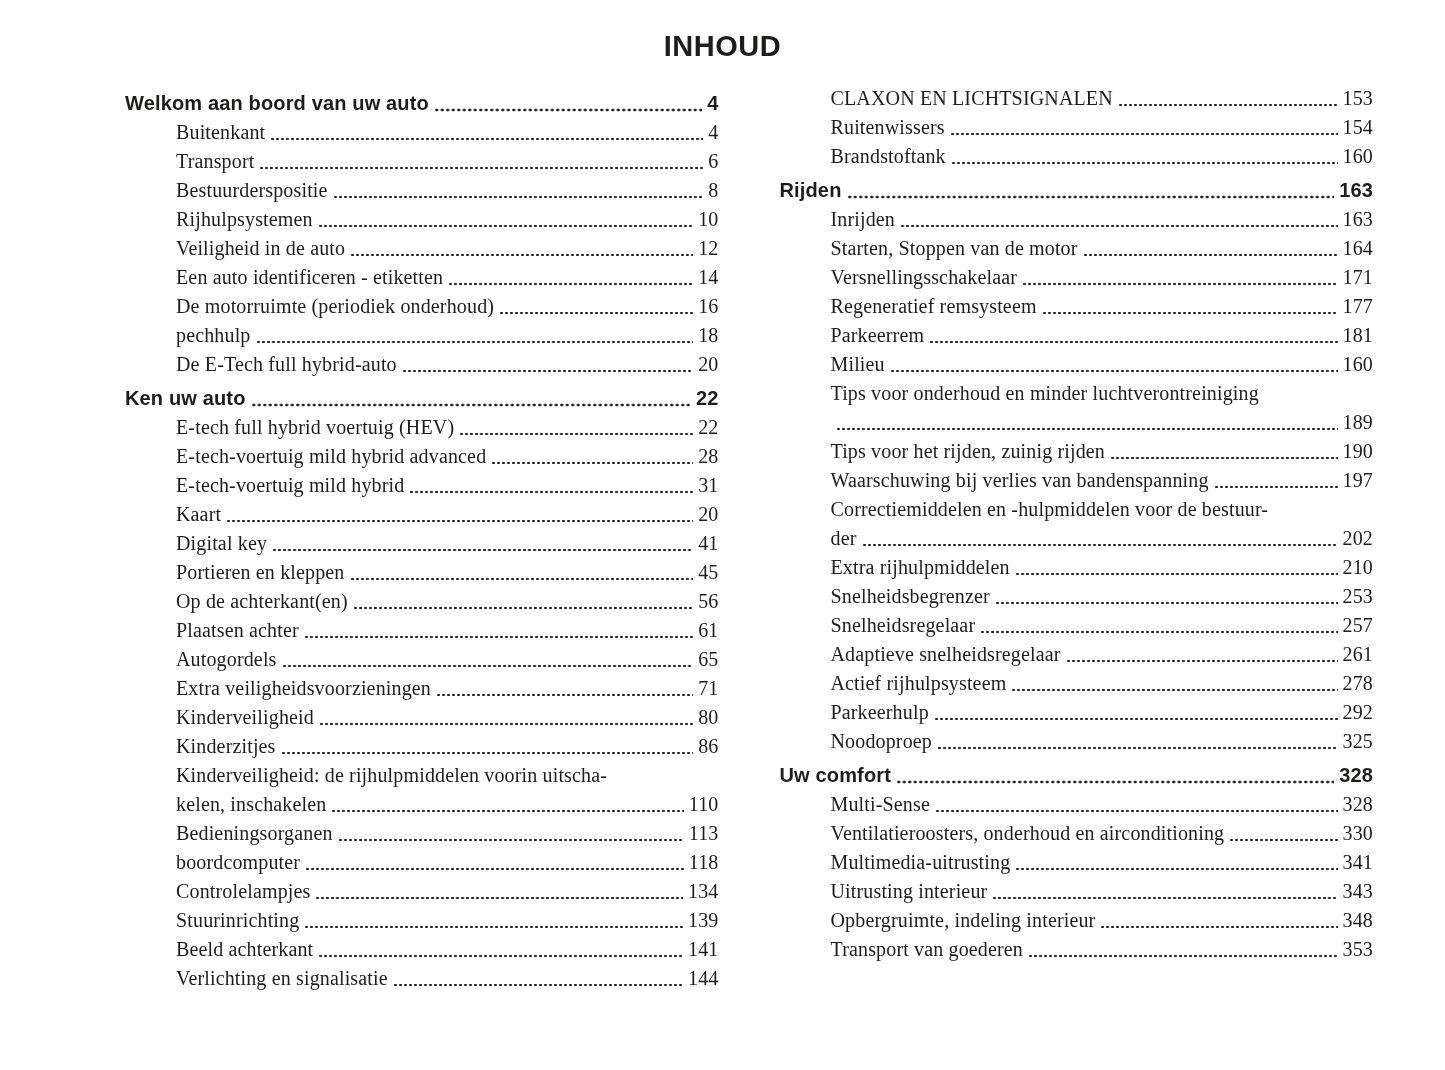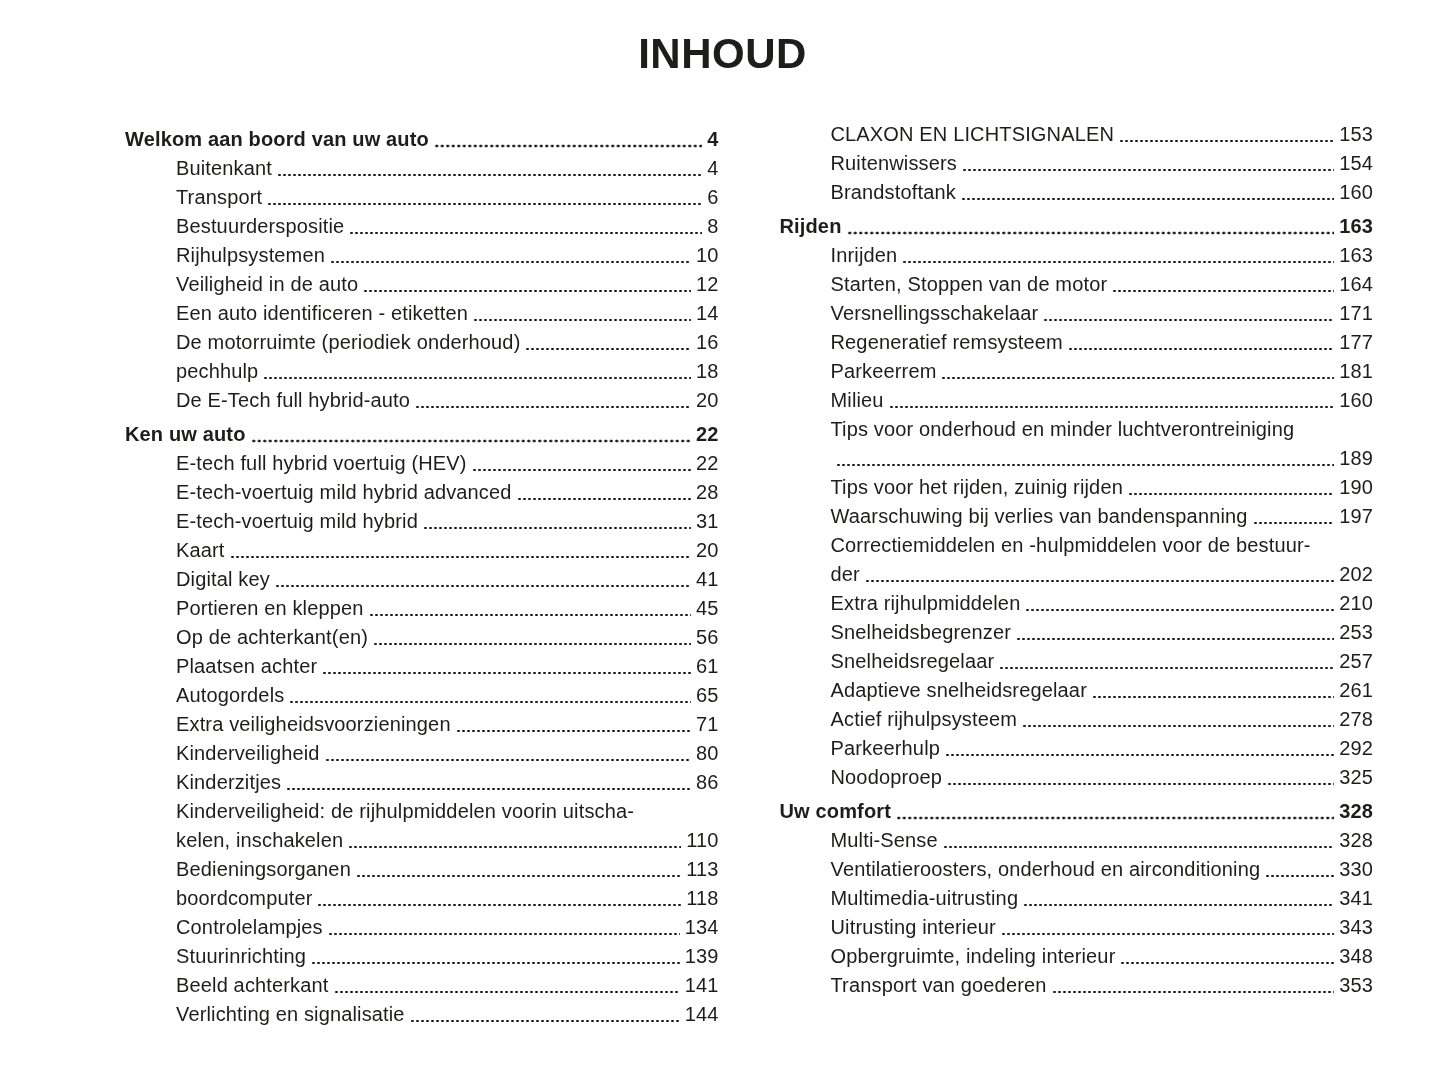--- a/index.html
+++ b/index.html
@@ -8,43 +8,43 @@
     width: 1445px;
     height: 1070px;
     background: #ffffff;
     color: #1d1d1b;
     font-family: "Liberation Sans", sans-serif;
     overflow: hidden;
   }
   .toc-title {
     margin: 30px 0 0 0;
     text-align: center;
-    font-size: 42px;
+    font-size: 29px;
     font-weight: 700;
     letter-spacing: 0.5px;
     color: #1d1d1b;
   }
   .toc-columns {
     display: flex;
-    margin-top: 42px;
+    margin-top: 21px;
     padding-left: 125px;
     padding-right: 72px;
     gap: 61px;
   }
   .toc-col {
     flex: 1 1 0;
     min-width: 0;
   }
   .entry { font-size: 20px; letter-spacing: 0.15px; }
   .entry .line {
     display: flex;
     line-height: 29px;
     min-height: 29px;
   }
-  .entry:not(.chapter) .line { padding-left: 51px; }
+  .entry:not(.chapter) .line { padding-left: 51px; font-family: Liberation Serif, serif; }
   .entry.chapter { font-weight: 700; margin-top: 5px; }
   .label { white-space: nowrap; }
   .pagenum { white-space: nowrap; }
   .dots {
     flex: 1 1 auto;
     min-width: 0;
     margin: 0 5px;
     background-image: radial-gradient(circle, #1d1d1b 1.05px, transparent 1.35px);
     background-size: 5px 4px;
     background-repeat: repeat-x;

